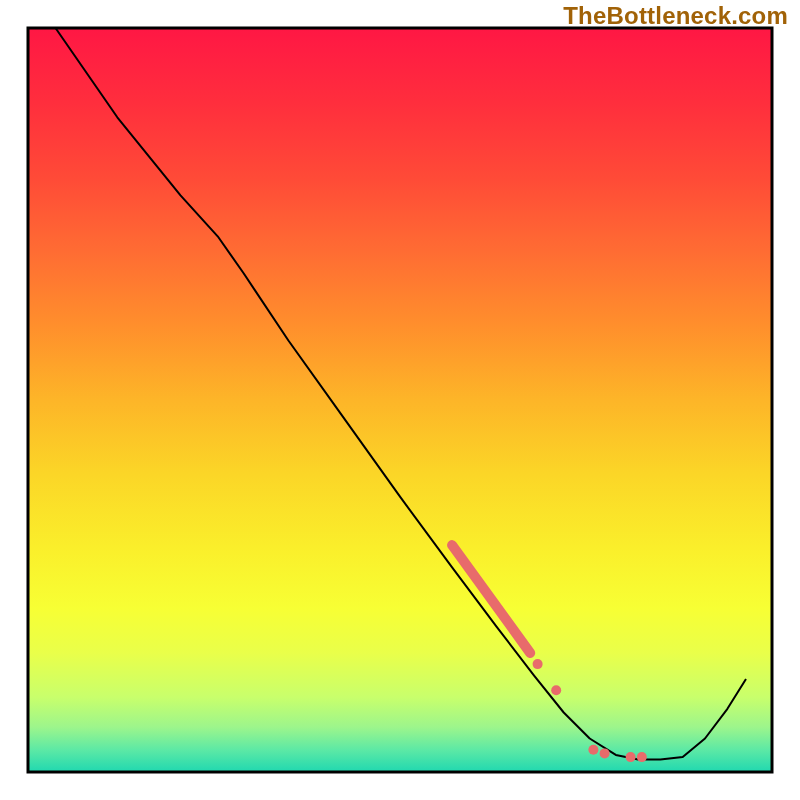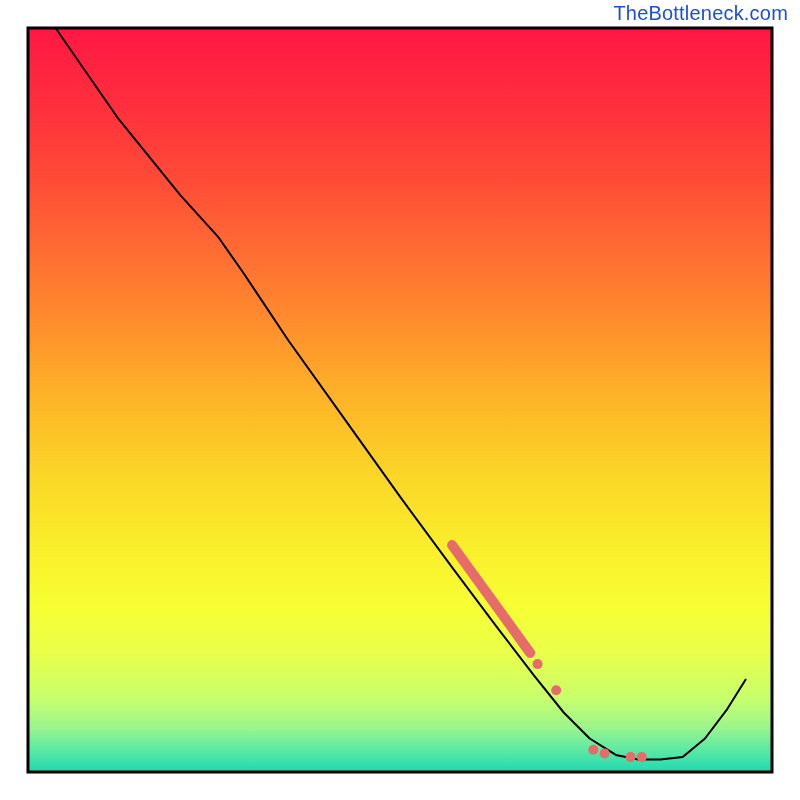--- a/index.html
+++ b/index.html
@@ -7,23 +7,23 @@
     padding: 0;
     width: 800px;
     height: 800px;
     position: relative;
     font-family: Arial, sans-serif;
   }
   .watermark {
     position: absolute;
     top: 2px;
     right: 12px;
-    font-size: 20px;
-    color: #1d4ed8;
-    font-weight: normal;
+    font-size: 24px;
+    color: #a16207;
+    font-weight: bold;
     letter-spacing: 0.2px;
     z-index: 10;
   }
   .chart-container {
     position: absolute;
     left: 0;
     top: 0;
     width: 800px;
     height: 800px;
   }

